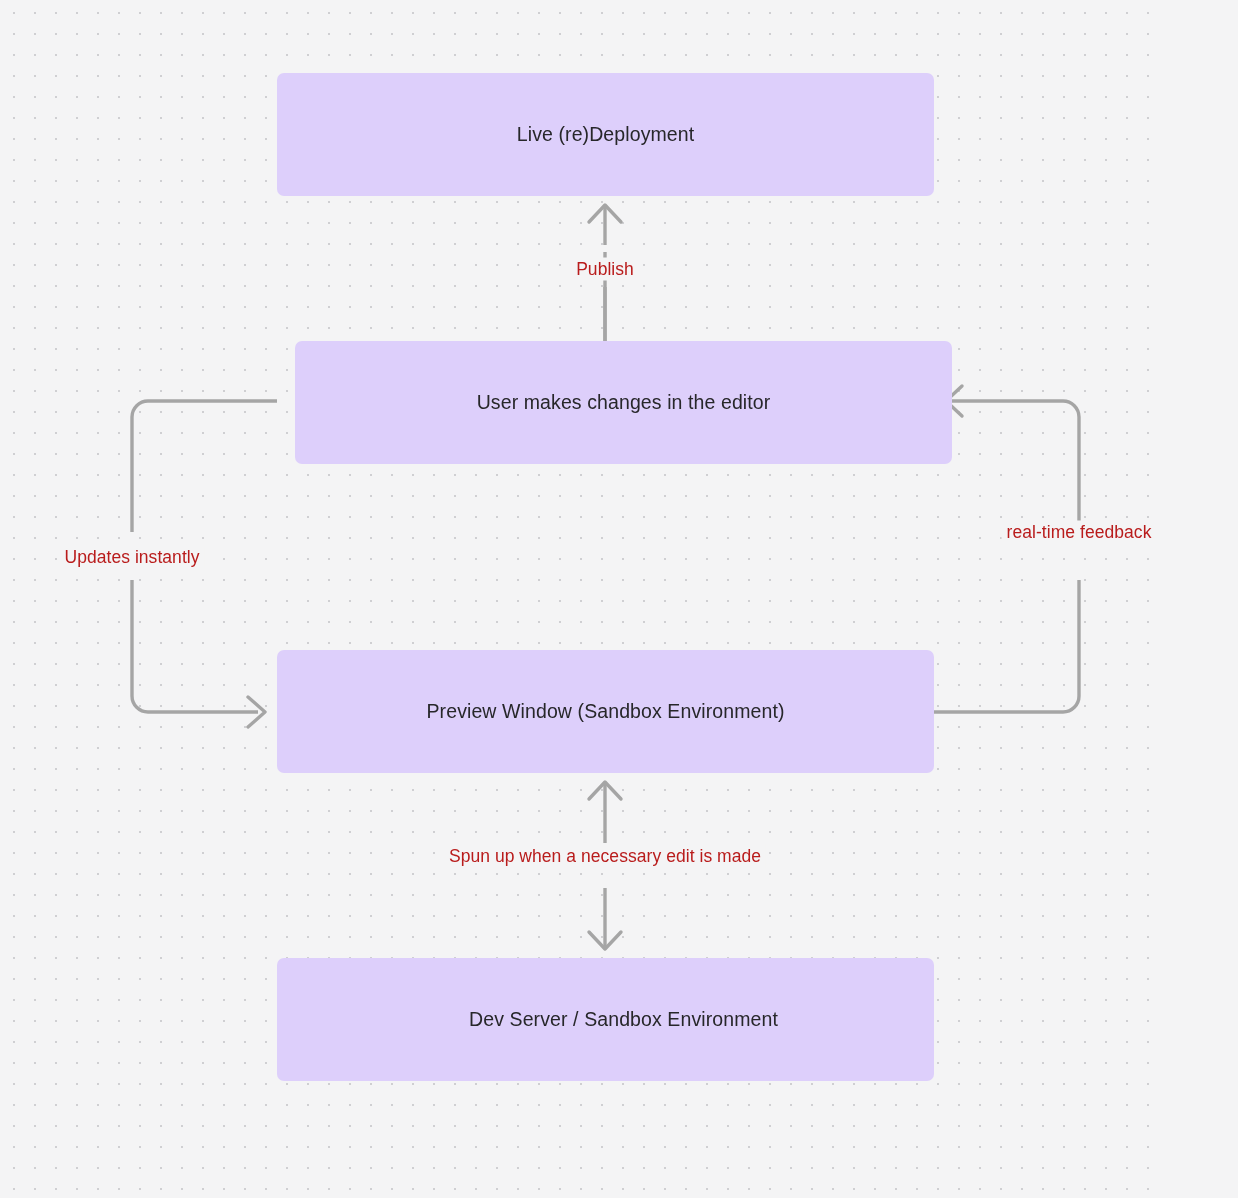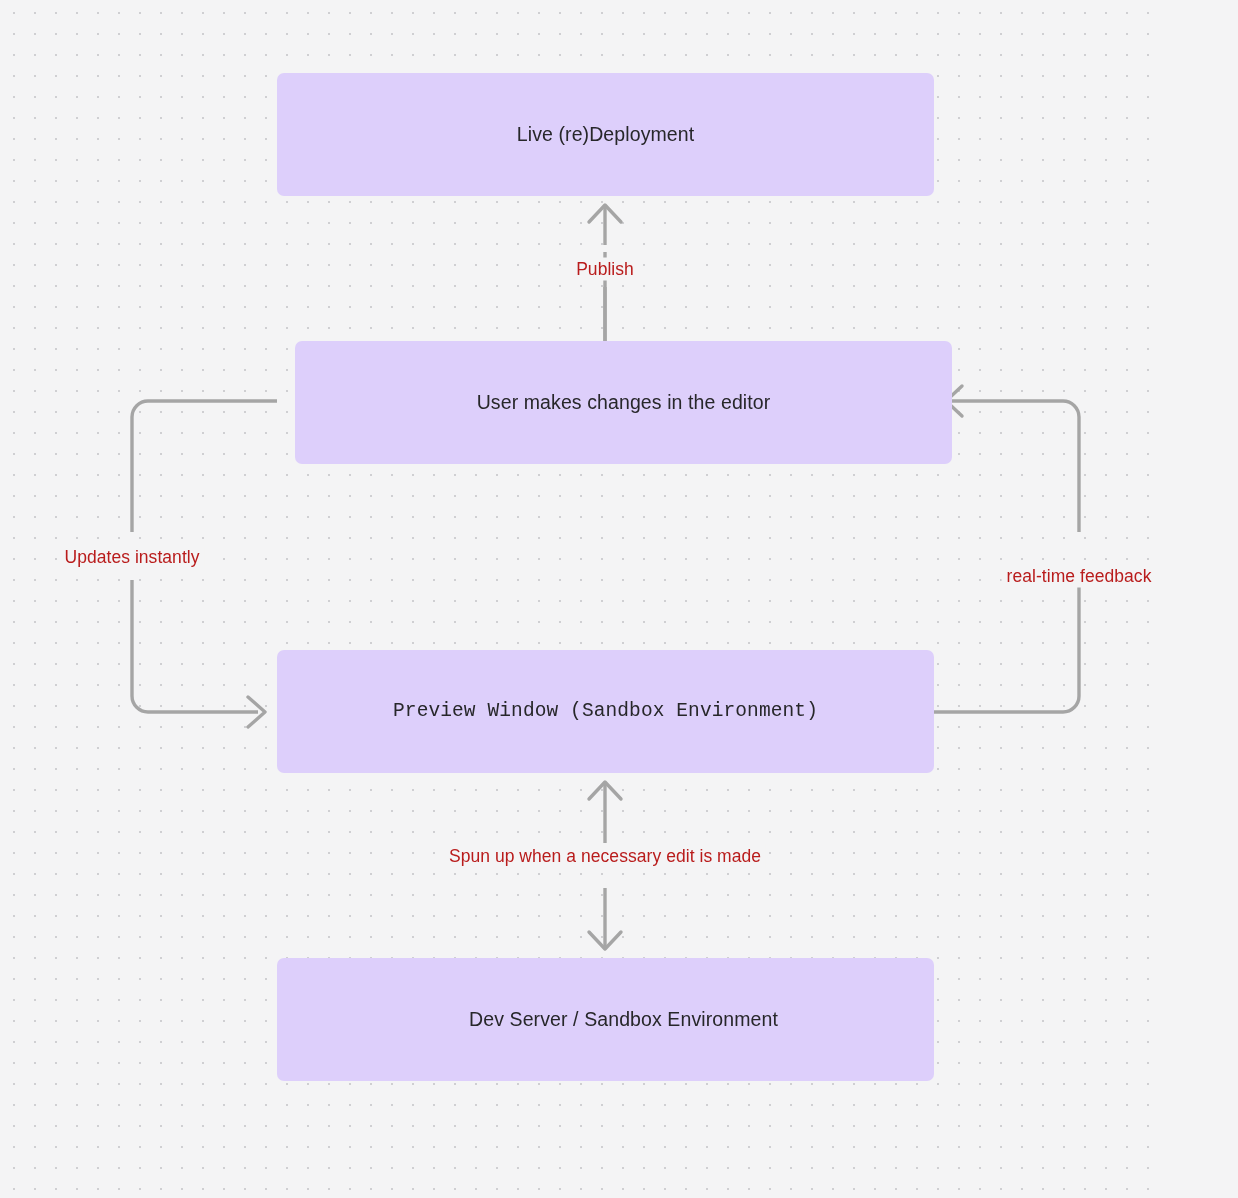--- a/index.html
+++ b/index.html
@@ -93,29 +93,29 @@
   </svg>
 
   <div class="node" style="left:277px; top:73px; width:657px; height:123px;">
     <span>Live (re)Deployment</span>
   </div>
 
   <div class="node" style="left:295px; top:341px; width:657px; height:123px;">
     <span>User makes changes in the editor</span>
   </div>
 
-  <div class="node" style="left:277px; top:650px; width:657px; height:123px;font-family:Liberation Mono, monospace;">
+  <div class="node" style="left:277px; top:650px; width:657px; height:123px;">
     <span>Preview Window (Sandbox Environment)</span>
   </div>
 
   <div class="node" style="left:277px; top:958px; width:657px; height:123px;padding-left:36px;">
     <span>Dev Server / Sandbox Environment</span>
   </div>
 
   <div class="edge-label" style="left:605px; top:269px;">Publish</div>
 
   <div class="edge-label" style="left:132px; top:557px;">Updates instantly</div>
 
-  <div class="edge-label" style="left:1079px; top:576px;text-align:center;">real-time feedback</div>
+  <div class="edge-label" style="left:1079px; top:532px;text-align:center;">real-time feedback</div>
 
   <div class="edge-label" style="left:605px; top:856px;">Spun up when a necessary edit is made</div>
 
 </div>
 
 </body></html>

